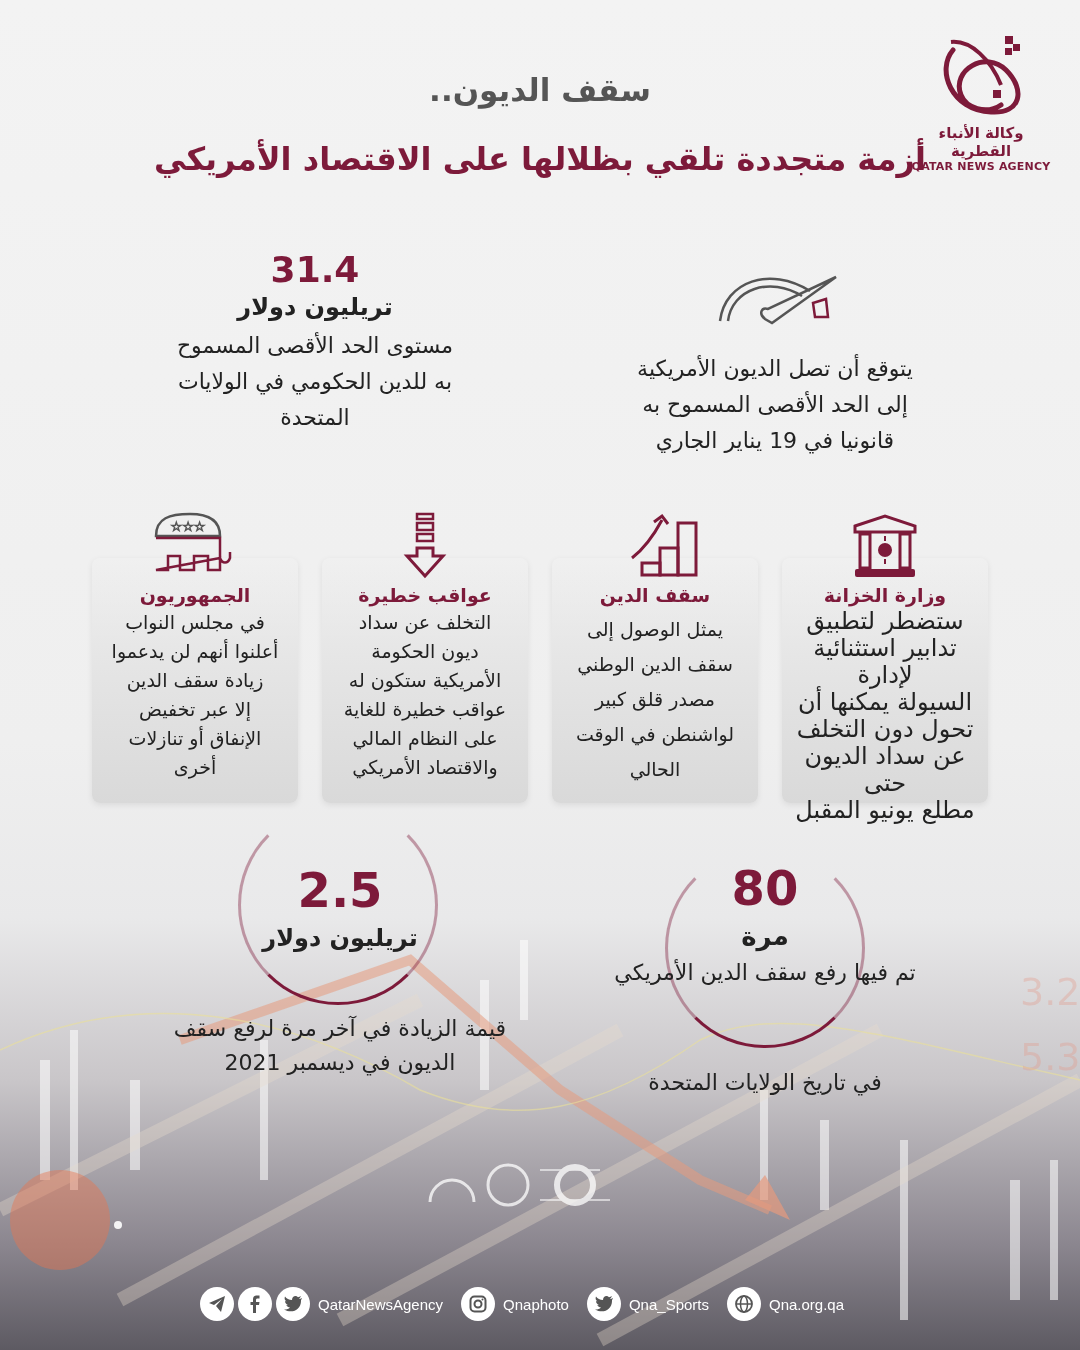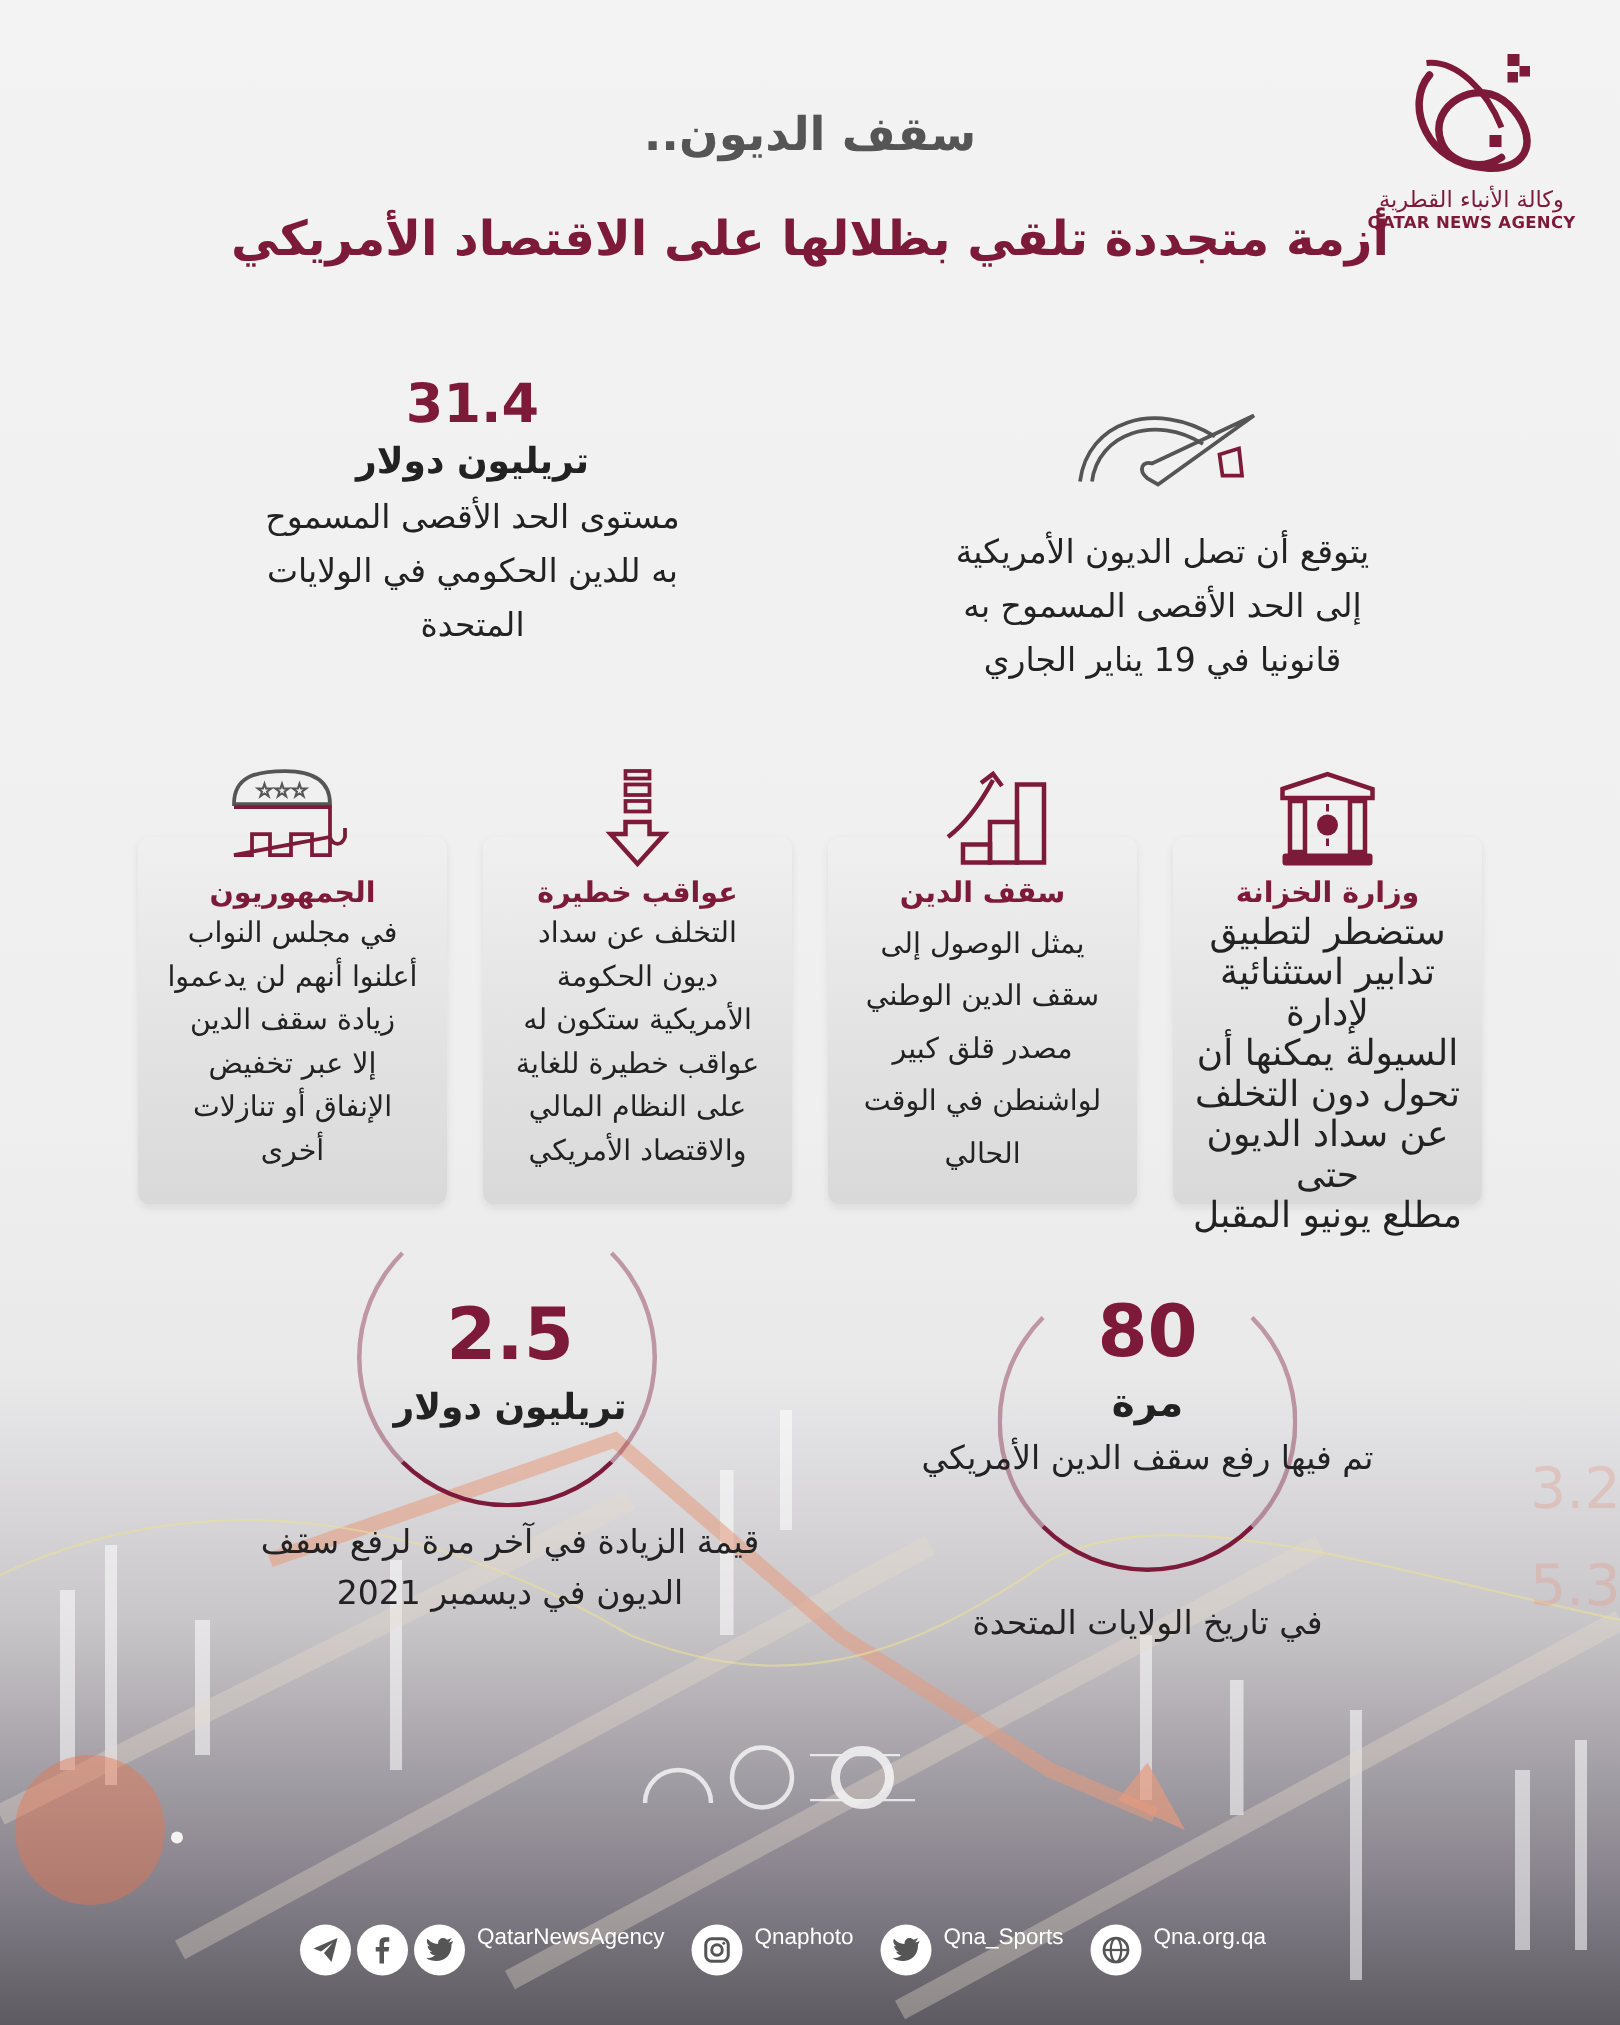--- a/index.html
+++ b/index.html
@@ -3,34 +3,34 @@
 <meta charset="utf-8">
 <style>
   html,body{margin:0;padding:0;}
   body{width:1080px;height:1350px;overflow:hidden;font-family:"DejaVu Sans",sans-serif;}
   .page{position:relative;width:1080px;height:1350px;background:linear-gradient(180deg,#f3f3f3 0%,#efefef 55%,#e9e9ea 68%,#c9c6c9 80%,#8c8790 92%,#5d5a62 100%);overflow:hidden;direction:rtl;}
   .bg-city{position:absolute;left:0;top:880px;width:1080px;height:470px;pointer-events:none;}
   .title{position:absolute;left:0;width:1080px;text-align:center;}
   .t-main{top:72px;font-size:31px;font-weight:bold;color:#555;}
   .t-sub{top:140px;font-size:32px;font-weight:bold;color:#7d1a3a;}
   .logo{position:absolute;left:906px;top:30px;width:150px;text-align:center;direction:rtl;}
-  .logo-ar{font-size:15px;font-weight:normal;color:#7d1a3a;margin-top:0;}
+  .logo-ar{font-size:15px;font-weight:bold;color:#7d1a3a;margin-top:0;}
   .logo-en{font-size:11px;font-weight:bold;color:#7d1a3a;direction:ltr;letter-spacing:.2px;}
   .stat-big{position:absolute;text-align:center;}
   .num{font-family:"DejaVu Sans",sans-serif;font-weight:bold;color:#7d1a3a;}
   .unit{font-weight:bold;color:#222;}
   .desc{color:#222;font-size:22px;line-height:36px;}
   .cards{position:absolute;top:508px;left:92px;width:896px;height:295px;}
   .card{position:absolute;top:0;width:206px;height:295px;text-align:center;}
   .card .panel{position:absolute;left:0;top:50px;width:206px;height:245px;border-radius:8px;background:linear-gradient(180deg,rgba(240,240,240,0) 0%,#e6e6e6 40%,#d9d9d9 100%);box-shadow:0 2px 6px rgba(0,0,0,.08);}
   .card .ic{position:relative;margin:0 auto;width:90px;height:72px;}
   .card .ctitle{position:relative;margin-top:4px;font-size:19px;font-weight:bold;color:#7d1a3a;}
   .card .ctext{position:relative;font-size:19px;line-height:29px;color:#222;margin-top:2px;padding:0 8px;}
   .ring{position:absolute;border-radius:50%;border:3px solid #7d1a3a;border-top-color:transparent;border-left-color:rgba(125,26,58,.4);border-right-color:rgba(125,26,58,.4);}
-  .footer{position:absolute;left:200px;top:1283px;height:42px;display:flex;direction:ltr;gap:0;}
+  .footer{position:absolute;left:200px;top:1283px;height:42px;display:flex;direction:ltr;align-items:center;gap:0;}
   .soc{width:34px;height:34px;border-radius:50%;background:#fff;display:flex;align-items:center;justify-content:center;margin-right:4px;}
   .soc-label{color:#fff;font-size:15px;font-family:"Liberation Sans",sans-serif;margin-left:4px;margin-right:18px;}
 </style>
 </head>
 <body>
 
 <div class="page">
 
   <svg class="bg-city" viewBox="0 0 1080 470" preserveAspectRatio="none">
     <defs>

